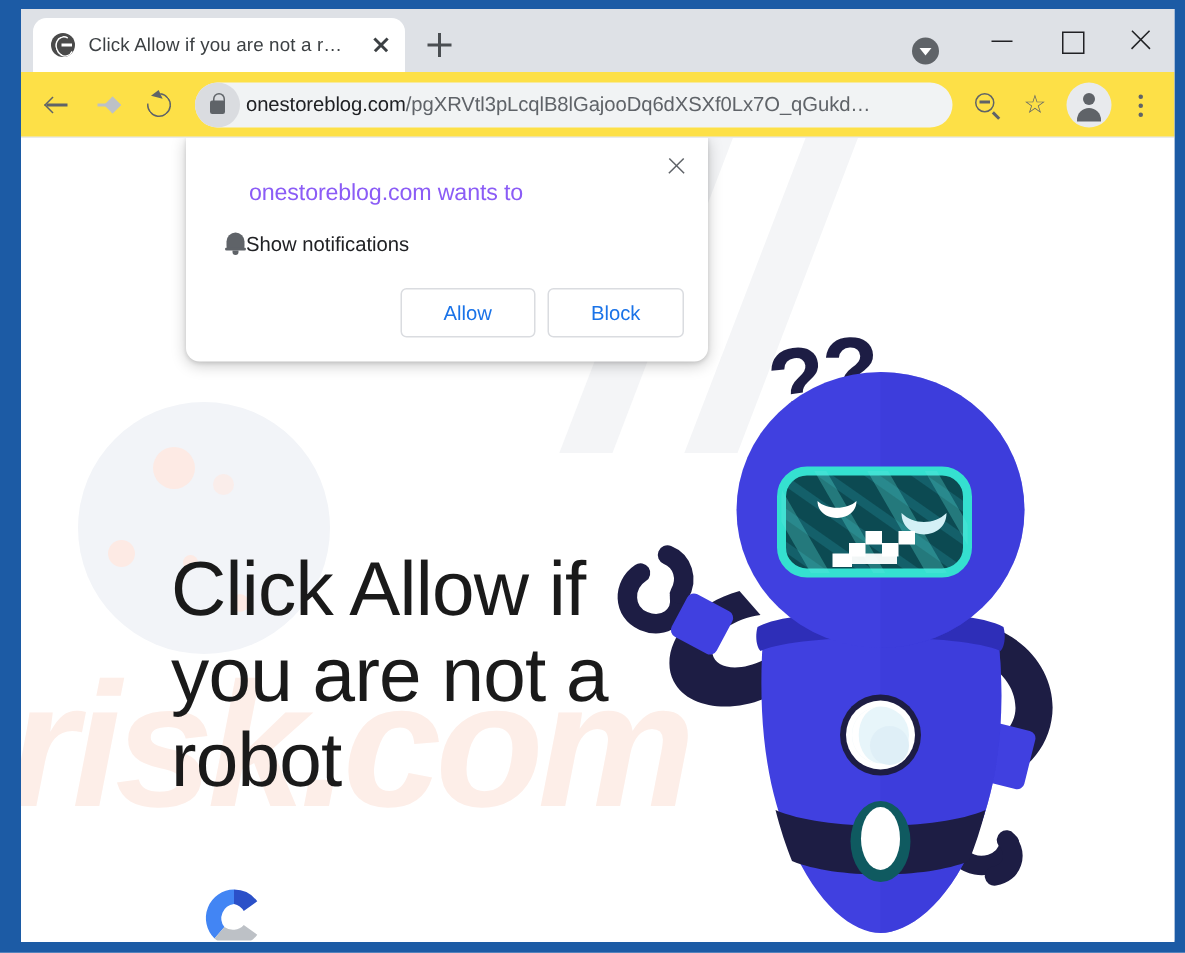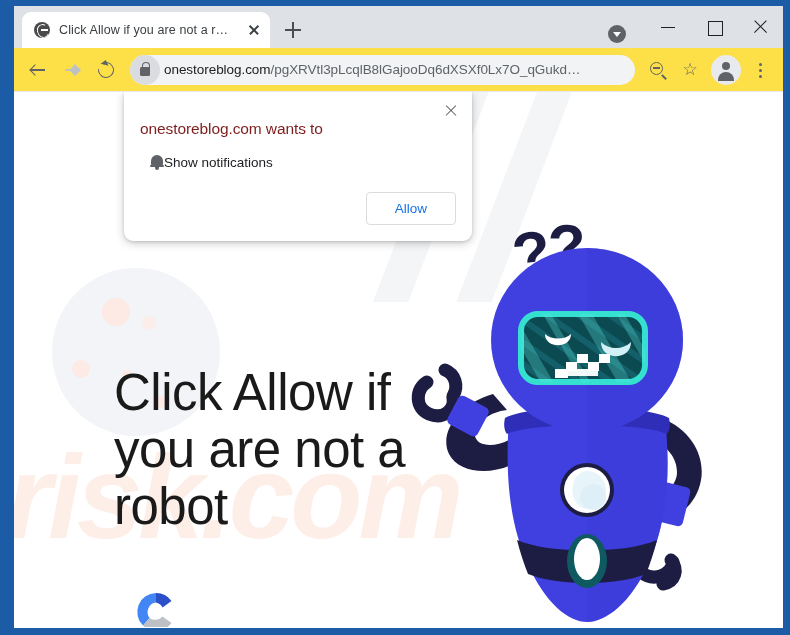--- a/index.html
+++ b/index.html
@@ -447,22 +447,22 @@
     content: "";
     position: absolute;
     left: 4px; top: 10.3px;
     width: 14px; height: 1.4px;
     background: #5f6368;
   }
   .pd-close::before { transform: rotate(45deg); }
   .pd-close::after  { transform: rotate(-45deg); }
   .pd-title {
     font-size: 15.5px;
-    color: #7f1d1d;
-    margin: 14px 0 0 0;
+    color: #8b5cf6;
+    margin: 14px 0 0 26px;
     letter-spacing: -.1px;
   }
   .pd-row {
     display: flex;
     align-items: center;
     margin: 16px 0 0 10px;
   }
   .bell {
     position: relative;
     width: 14px; height: 16px;
@@ -685,18 +685,19 @@
         <span class="pd-close"></span>
         <div class="pd-title">onestoreblog.com wants to</div>
         <div class="pd-row">
           <span class="bell">
               <span class="bell-clapper"></span>
             </span>
           <span class="pd-rowlabel">Show notifications</span>
         </div>
         <div class="pd-actions">
           <button class="pd-btn">Allow</button>
+          <button class="pd-btn">Block</button>
         </div>
       </div>
 
     </div>
   </div>
 </div>
 
 </body></html>

